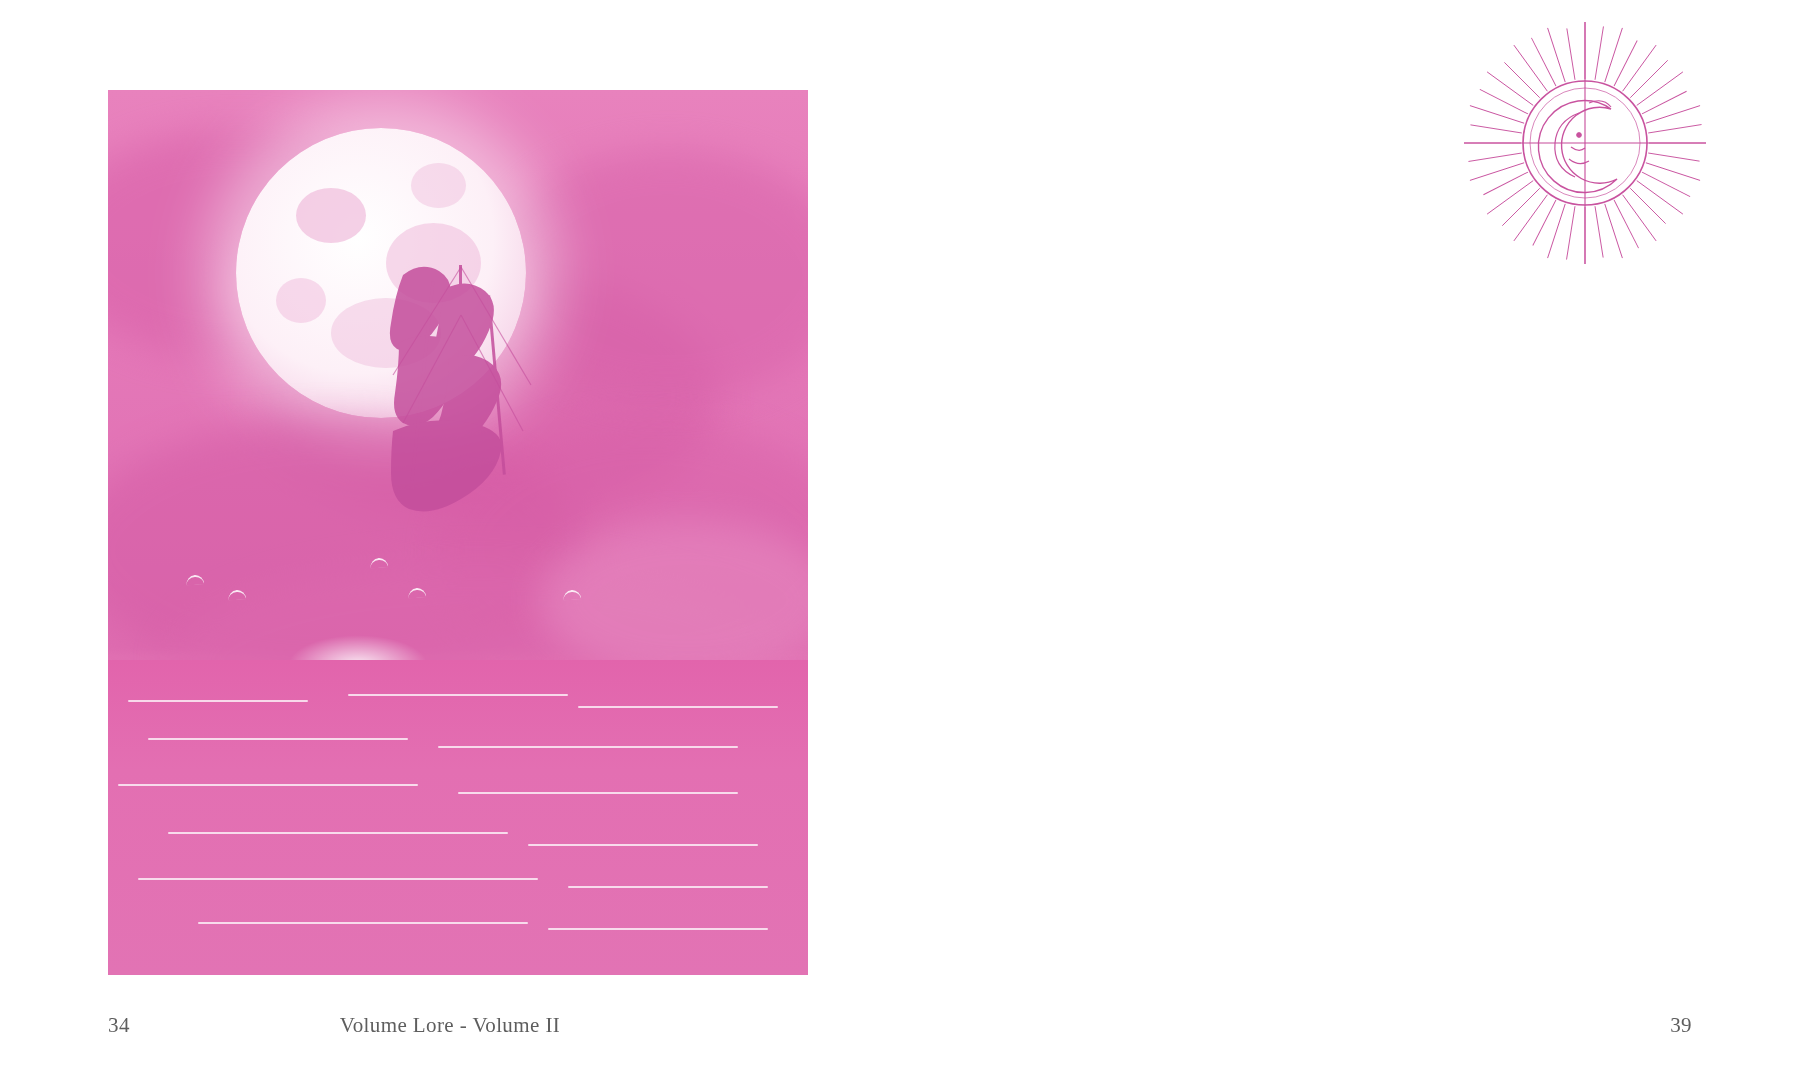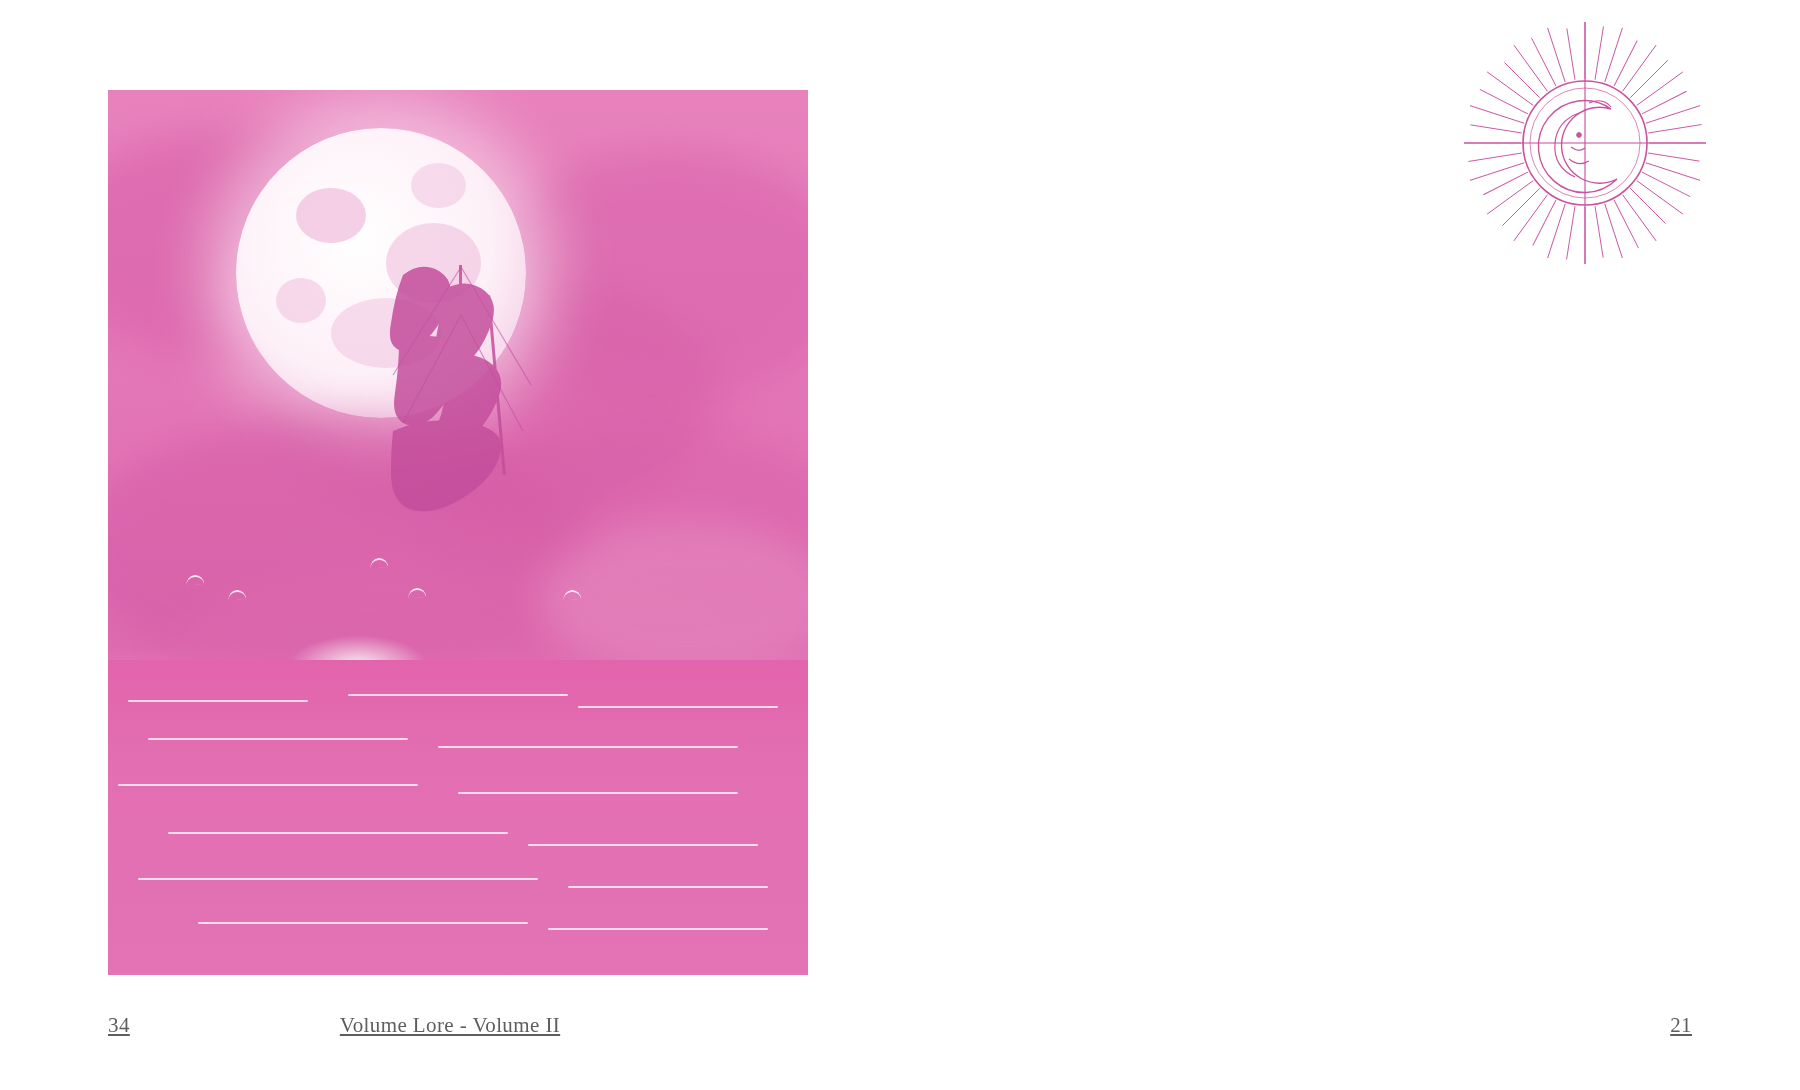--- a/index.html
+++ b/index.html
@@ -136,21 +136,20 @@
   }
 
   
   .footer {
     position: absolute;
     bottom: 52px;
     font-size: 21px;
     color: #5e5e5e;
     font-family: "Liberation Serif", serif;
     letter-spacing: .4px;
-    text-decoration: underline;
   }
   .footer-left-num  { left: 108px; }
   .footer-left-mid  { left: 0; width: 900px; text-align: center; }
   .footer-right-num { right: 108px; }
 
   .ornament {
     position: absolute;
     right: 90px;
     top: 18px;
     width: 250px;
@@ -313,15 +312,15 @@
 
     <div class="side-col">
       
       
       
       
       
       
     </div>
 
-    <div class="footer footer-right-num">21</div>
+    <div class="footer footer-right-num">39</div>
   </div>
 </div>
 
 </body></html>

